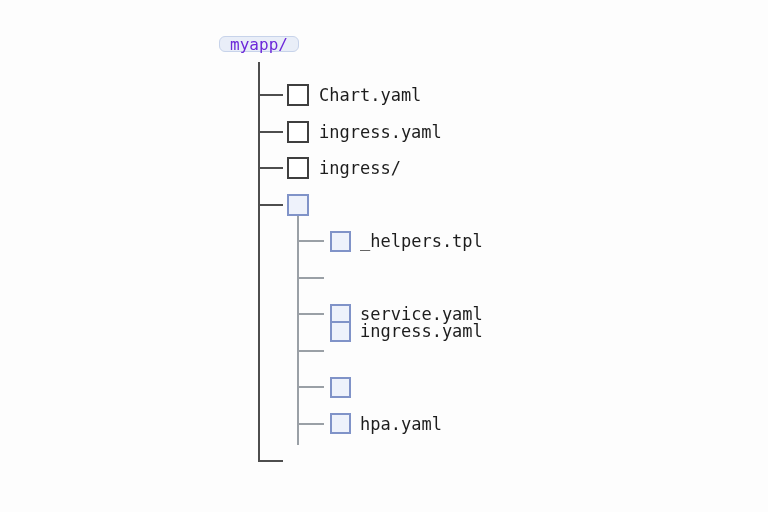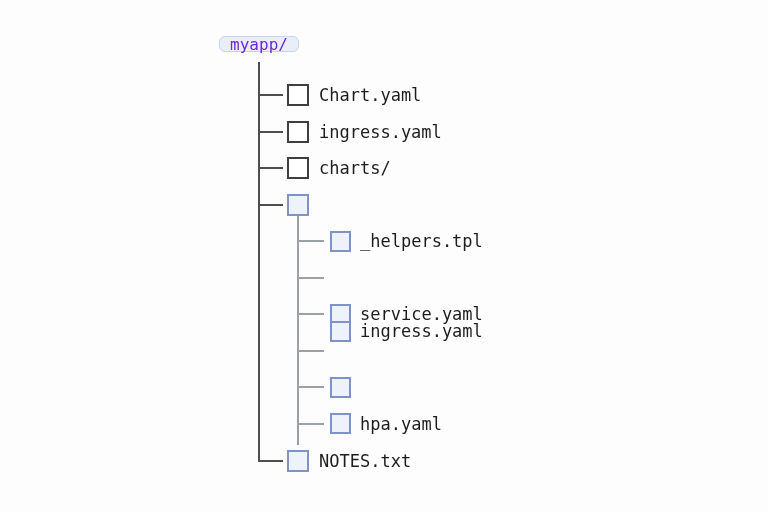--- a/index.html
+++ b/index.html
@@ -75,21 +75,21 @@
   <div class="row l1" style="top:82px">
     <span class="box"></span>
     <span class="lbl">Chart.yaml</span>
   </div>
   <div class="row l1" style="top:118.5px">
     <span class="box"></span>
     <span class="lbl">ingress.yaml</span>
   </div>
   <div class="row l1" style="top:155px">
     <span class="box"></span>
-    <span class="lbl">charts/</span>
+    <span class="lbl">ingress/</span>
   </div>
   <div class="row l1" style="top:191.5px">
     <span class="box blue"></span>
   </div>
   <div class="row l2" style="top:228px">
     <span class="box blue"></span>
     <span class="lbl">_helpers.tpl</span>
   </div>
   <div class="row l2" style="top:301px">
     <span class="box blue"></span>
@@ -99,18 +99,14 @@
     <span class="box blue"></span>
     <span class="lbl">ingress.yaml</span>
   </div>
   <div class="row l2" style="top:374px">
     <span class="box blue"></span>
   </div>
   <div class="row l2" style="top:410.5px">
     <span class="box blue"></span>
     <span class="lbl">hpa.yaml</span>
   </div>
-  <div class="row l1" style="top:448px">
-    <span class="box blue"></span>
-    <span class="lbl">NOTES.txt</span>
-  </div>
 
 </div>
 
 </body></html>

